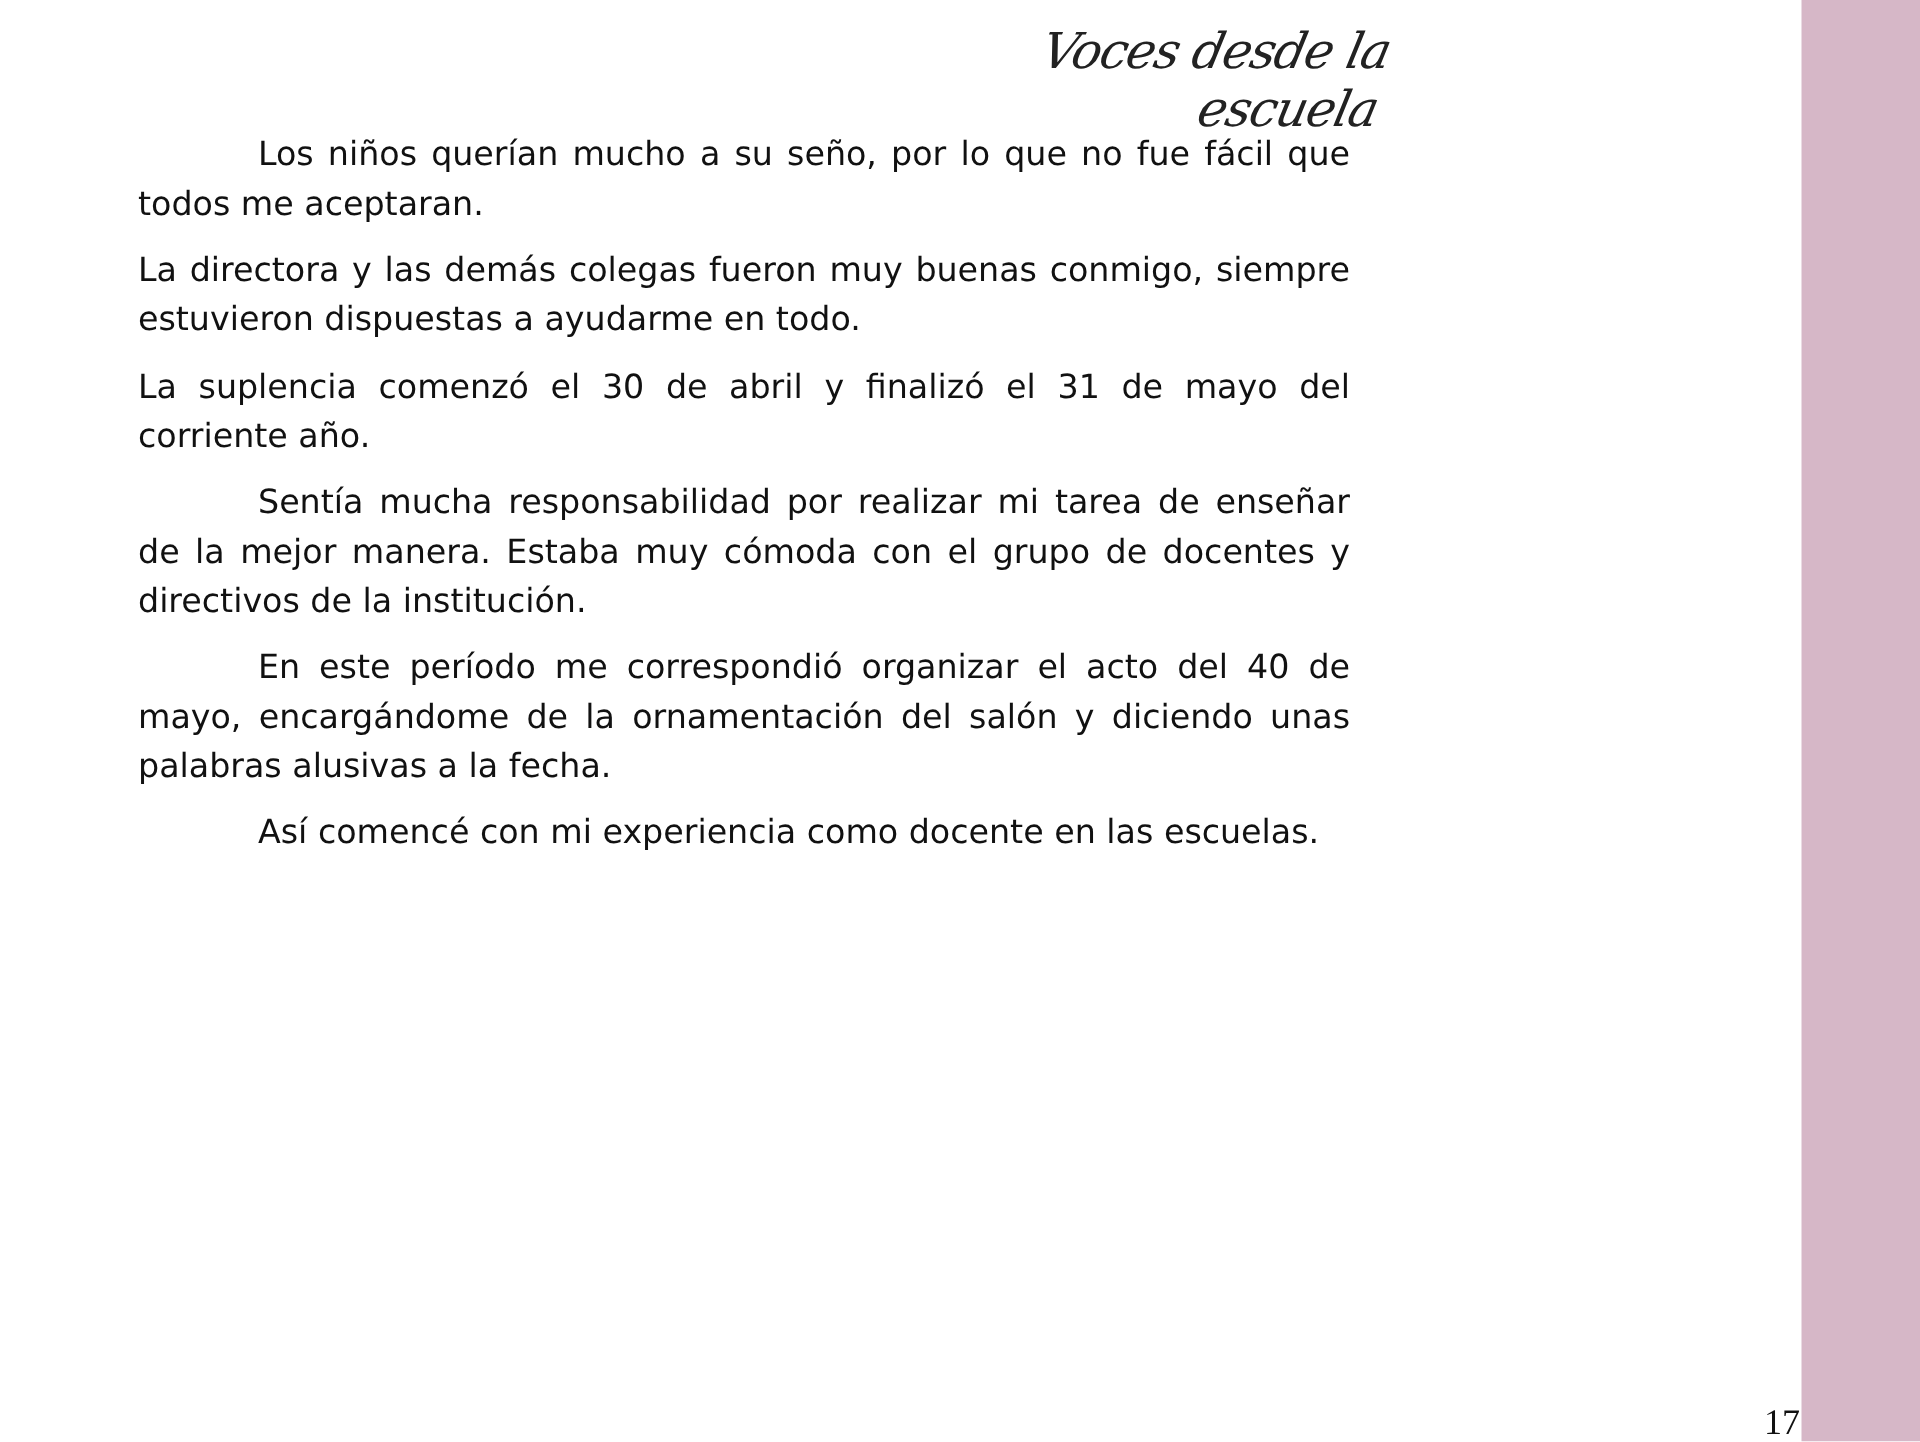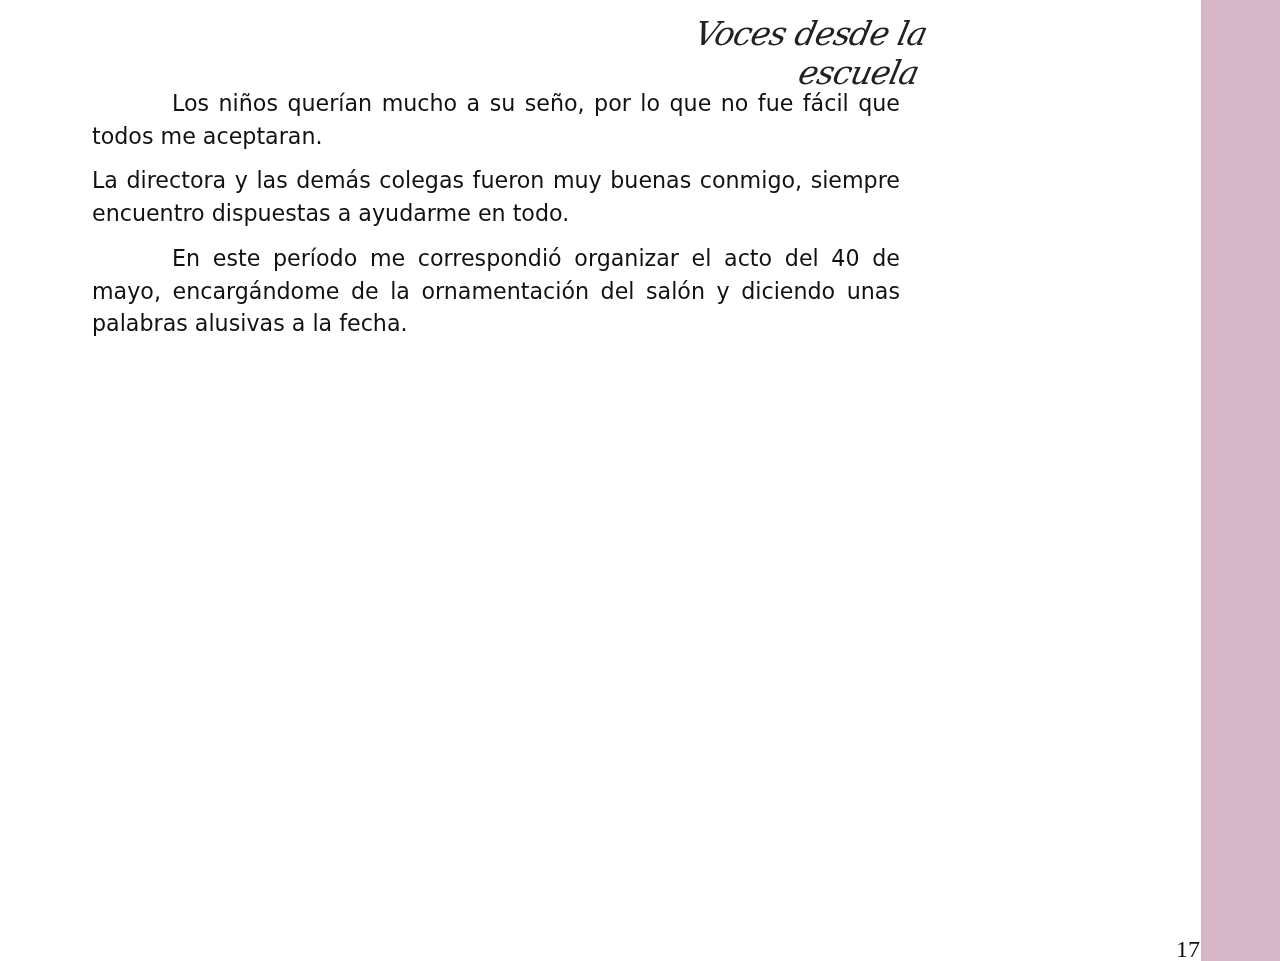--- a/index.html
+++ b/index.html
@@ -36,20 +36,23 @@
     }
   </style>
 </head>
 <body>
 
 <div class="page">
   <div class="running-head">Voces desde la escuela</div>
 
   <div class="body-text">
     <p class="indent">Los niños querían mucho a su seño, por lo que no fue fácil que todos me aceptaran.</p>
-    <p>La directora y las demás colegas fueron muy buenas conmigo, siempre encuentro  dispuestas a ayudarme en todo.</p>
+    <p>La directora y las demás colegas fueron muy buenas conmigo, siempre estuvieron  dispuestas a ayudarme en todo.</p>
+    <p>La suplencia comenzó el 30 de abril y finalizó el 31 de mayo del corriente año.</p>
+    <p class="indent">Sentía mucha responsabilidad por realizar mi tarea de en­señar de la mejor manera. Estaba muy cómoda con el grupo de docentes y directivos de la institución.</p>
     <p class="indent">En este período me correspondió organizar el acto del 40 de mayo, encargándome de la ornamentación del salón y diciendo unas palabras alusivas a la fecha.</p>
+    <p class="indent nojust">Así comencé con mi experiencia como docente en las escuelas.</p>
   </div>
 
   <div class="page-number">17</div>
 </div>
 
 <div class="side-band"></div>
 
 </body></html>

